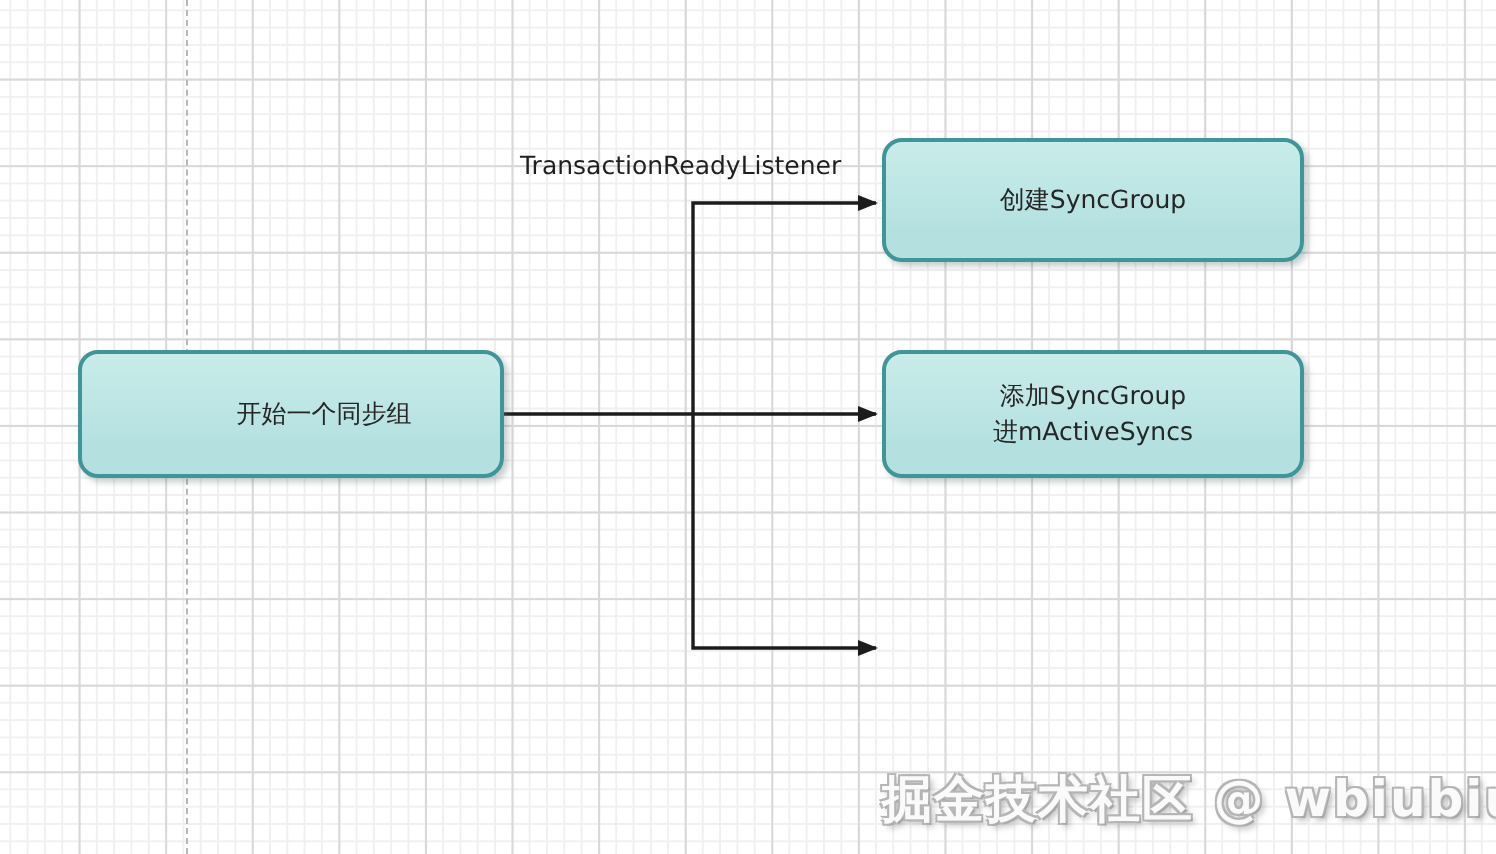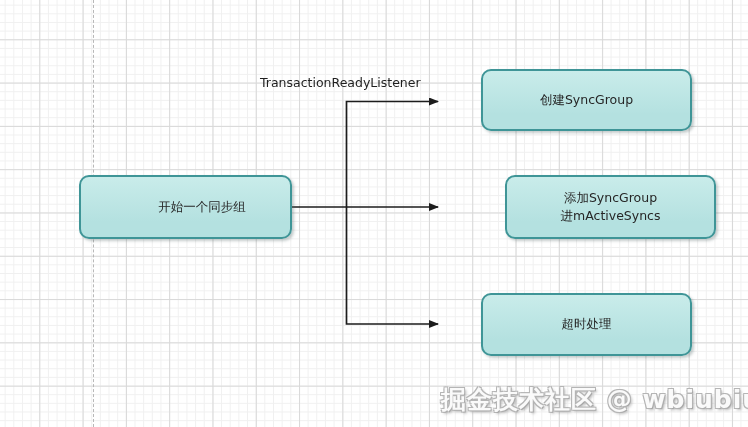--- a/index.html
+++ b/index.html
@@ -28,32 +28,31 @@
   }
   .arrowhead{fill:var(--connector,#1c1c1c);}
   .node{
     position:absolute;
     border:2px solid var(--node-border,#3f9597);
     border-radius:10px;
     background:linear-gradient(180deg, var(--node-fill-light,#c9ecea) 0%, var(--node-fill,#b4e1e0) 75%);
     box-shadow:2px 2px 3px rgba(90,110,110,.35);
     display:flex;align-items:center;justify-content:center;
     box-sizing:border-box;
-    margin-left:40px;
   }
   .node-label{
     font-size:12.5px;
     line-height:1.45;
     color:var(--text,#262626);
     text-align:center;
     white-space:pre-line;
   }
   .node-start{left:39px;top:175px;width:213px;height:64px;padding-left:33px;}
   .node-create{left:441px;top:69px;width:211px;height:62px;}
-  .node-add{left:465px;top:175px;width:211px;height:64px;}
+  .node-add{left:441px;top:175px;width:211px;height:64px;}
   .node-timeout{left:441px;top:293px;width:211px;height:63px;}
   .edge-label{
     position:absolute;left:260px;top:75px;width:180px;
     font-size:12.5px;color:#1f1f1f;text-align:left;
     white-space:nowrap;
   }
   .watermark{
     position:absolute;left:441px;top:383px;width:300px;
     font-size:25px;font-weight:bold;letter-spacing:1px;white-space:nowrap;
     color:var(--watermark-fill,#fafafa);
@@ -89,19 +88,16 @@
 
   <div class="node node-create">
     <span class="node-label">创建SyncGroup</span>
   </div>
 
   <div class="node node-add">
     <span class="node-label">添加SyncGroup
 进mActiveSyncs</span>
   </div>
 
-  <div class="node node-timeout">
-    <span class="node-label">超时处理</span>
-  </div>
 
   <div class="watermark">掘金技术社区 @ wbiubiubiu</div>
 
 </div>
 
 </body></html>

